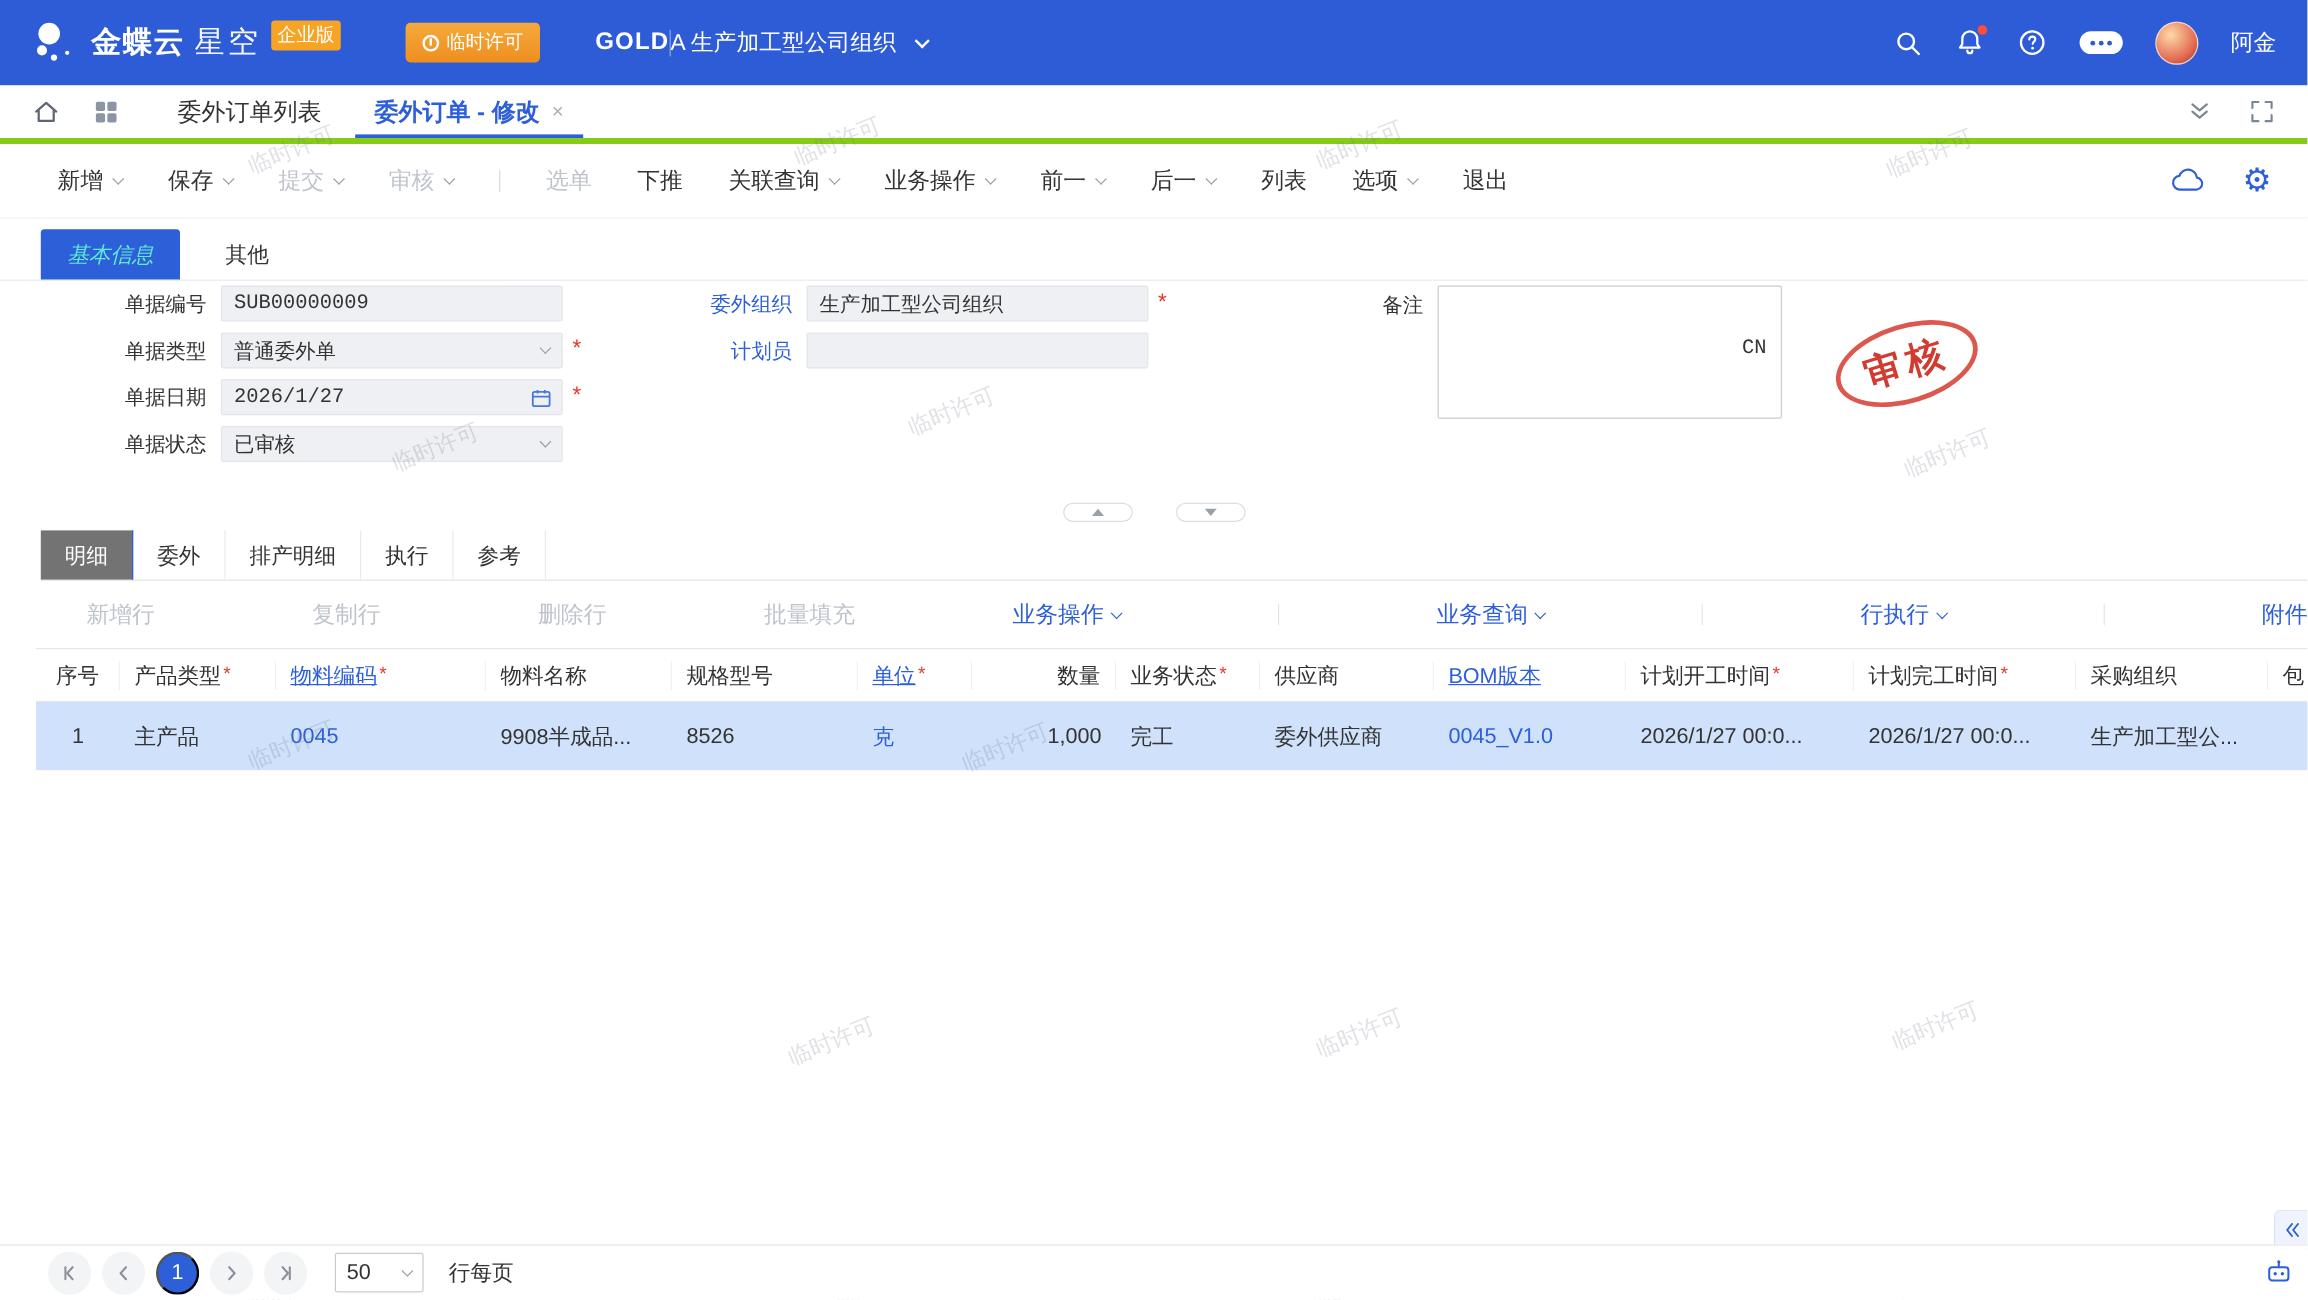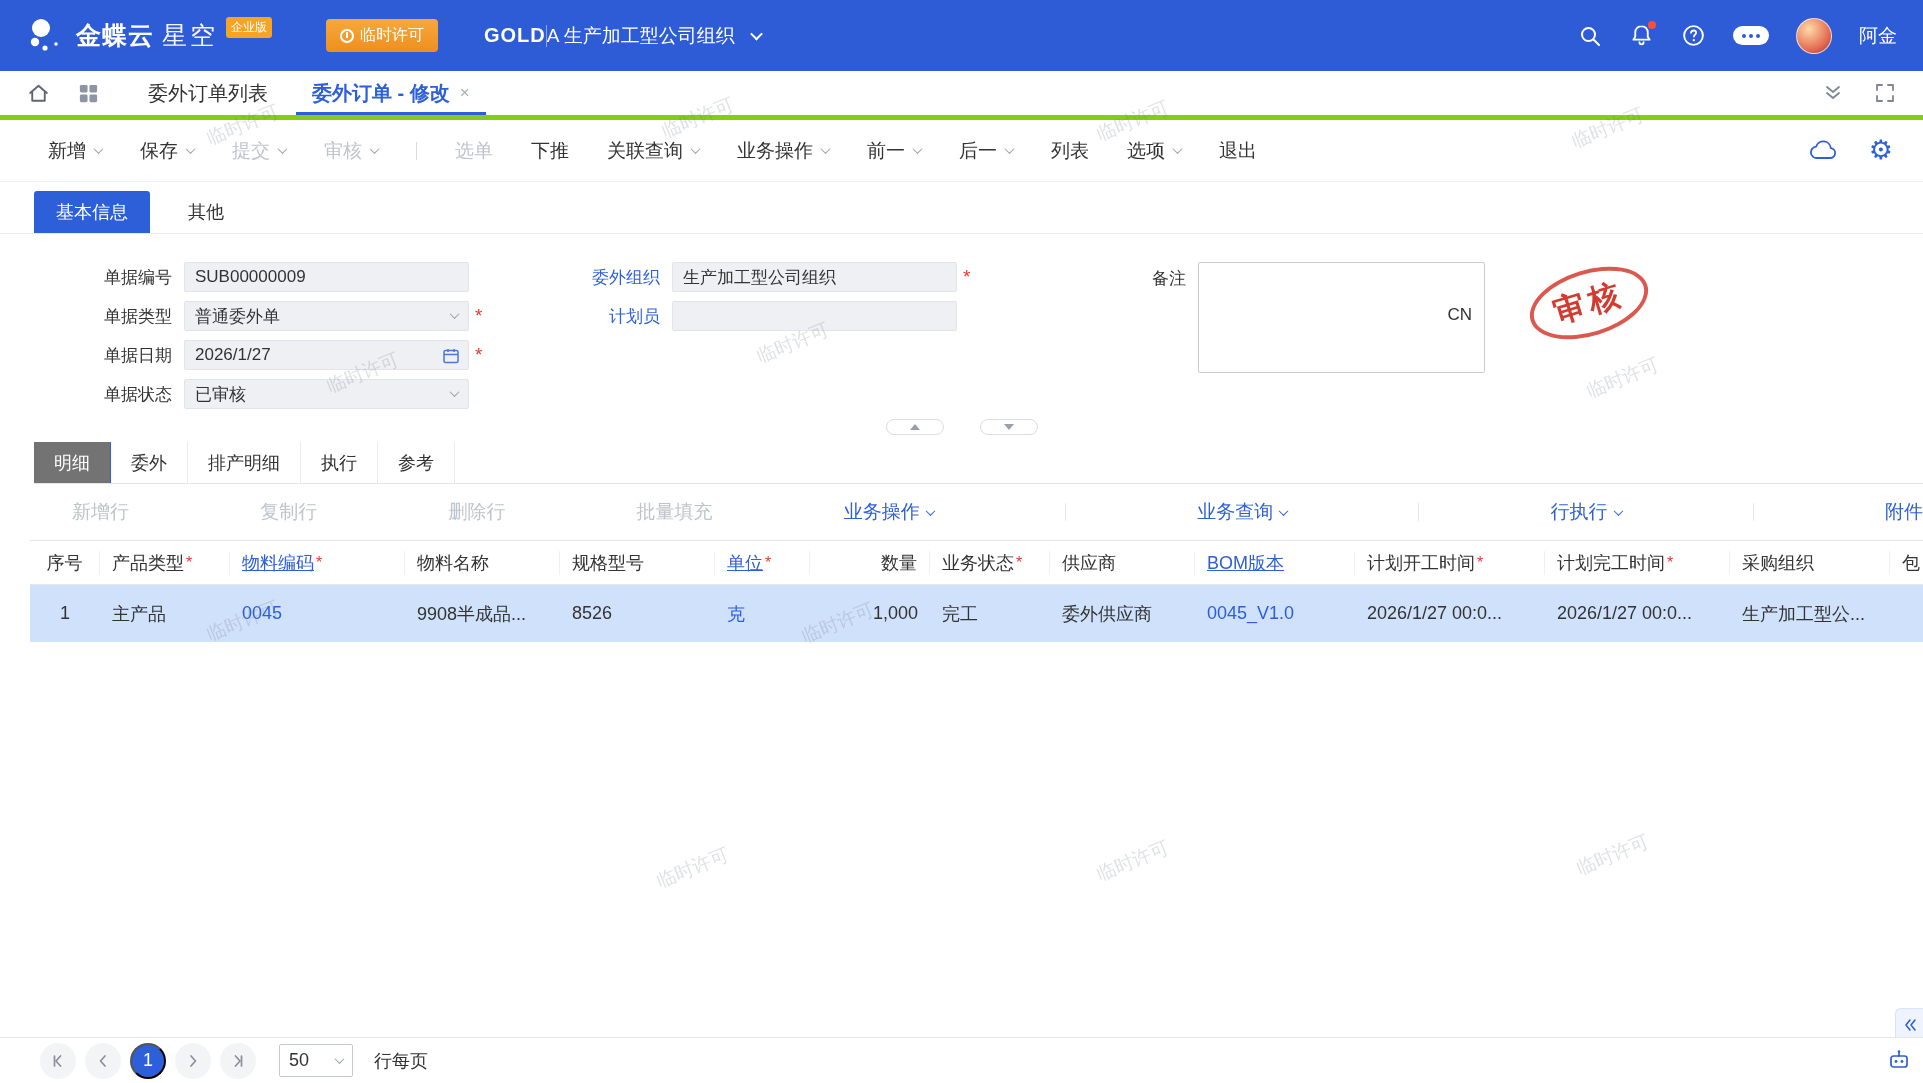--- a/index.html
+++ b/index.html
@@ -7,21 +7,21 @@
   .app { position:relative; width:1923px; height:1083px; background:#fff; overflow:hidden; }
 
   
   .wm { position:absolute; color:rgba(110,120,135,.22); font-size:19px; transform:rotate(-22deg); pointer-events:none; white-space:nowrap; z-index:5; }
 
   
   .topbar { position:relative; height:71px; background:#2d5cd6; display:flex; align-items:center; padding:0 26px; gap:20px; z-index:10; }
   .brand { display:flex; align-items:flex-start; gap:8px; }
   .brand-primary { color:#fff; font-size:25px; font-weight:bold; letter-spacing:1px; line-height:40px;}
   .brand-secondary { color:#fff; font-size:25px; font-weight:300; letter-spacing:3px; line-height:40px; opacity:.95;}
-  .brand-badge { background:#f7a324; color:#fff; font-size:12px; padding:2px 5px; border-radius:3px; margin-top:2px; }
+  .brand-badge { background:#f7a324; color:#fff; font-size:16px; padding:2px 5px; border-radius:3px; margin-top:2px; }
   .license { display:flex; align-items:center; gap:6px; background:linear-gradient(#f6a93c,#ee8f1f); color:#fff; font-size:16px; padding:6px 14px; border-radius:4px; margin-left:34px; cursor:pointer; }
   .license-ico { width:14px; height:14px; border-radius:50%; border:2px solid #fff; display:inline-block; position:relative; }
   .license-ico::after { content:""; position:absolute; left:4px; top:1px; width:2px; height:6px; background:#fff; }
   .envline { display:flex; align-items:center; margin-left:26px; }
   .env-name { color:#fff; font-size:20px; font-weight:bold; letter-spacing:1px; }
   .env-sep { width:1px; height:22px; background:rgba(255,255,255,.45); }
   .org-switch { background:none; border:none; color:#fff; font-size:19px; display:flex; align-items:center; gap:10px; cursor:pointer; }
   .top-icons { margin-left:auto; display:flex; align-items:center; gap:27px; }
   .icon-btn { background:none; border:none; cursor:pointer; display:flex; align-items:center; position:relative; }
   .bell-dot { position:absolute; top:-2px; right:-2px; width:8px; height:8px; border-radius:50%; background:#ff4d3e; }
@@ -51,25 +51,25 @@
   .tb-item { background:none; border:none; font-size:19px; color:#333; cursor:pointer; display:flex; align-items:center; font-family:inherit; }
   .tb-item.disabled { color:#bfc4cc; cursor:default; }
   .tb-item .caret { margin-left:9px; }
   .tb-divider { width:1px; height:18px; background:#d6d9de; }
   .toolbar-right { margin-left:auto; display:flex; align-items:center; gap:30px; }
   .gear-glyph::before { content:"⚙"; color:#2d5fd8; font-size:27px; line-height:1; }
 
   
   .form-tabs { display:flex; padding:10px 0 0 34px; border-bottom:1px solid #e8eaee; gap:16px; height:52px; align-items:flex-end; }
   .ftab { border:none; background:none; font-size:18px; padding:9px 22px; cursor:pointer; color:#333; font-family:inherit; }
-  .ftab.active { background:#2d5fd8; color:#ffffff; border-radius:3px 3px 0 0; }
+  .ftab.active { background:#2d5fd8; color:#5eead4; border-radius:3px 3px 0 0;font-style:italic; }
 
   
   .form-area { position:relative; height:182px; }
-  .fcol { position:absolute; top:28px; }
+  .fcol { position:absolute; top:4px;font-family:Liberation Mono, monospace; }
   .fcol1 { left:42px; }
   .fcol2 { left:560px; }
   .fcol3 { left:1100px; }
   .field { display:flex; align-items:center; height:30px; margin-bottom:9px; position:relative; }
   .field label { width:130px; text-align:right; margin-right:12px; font-size:17px; color:#333; white-space:nowrap; }
   .fcol2 .field label { width:100px; }
   .lbl-link { color:#2d5fd8 !important; }
   .inputbox { width:285px; height:30px; background:#eef0f3; border:1px solid #e2e4e9; border-radius:2px; font-size:17px; color:#333; display:flex; align-items:center; padding:0 10px; position:relative; cursor:default; }
   .inputbox .caret { position:absolute; right:10px; top:10px; }
   .inputbox .cal { position:absolute; right:8px; top:6px; }

